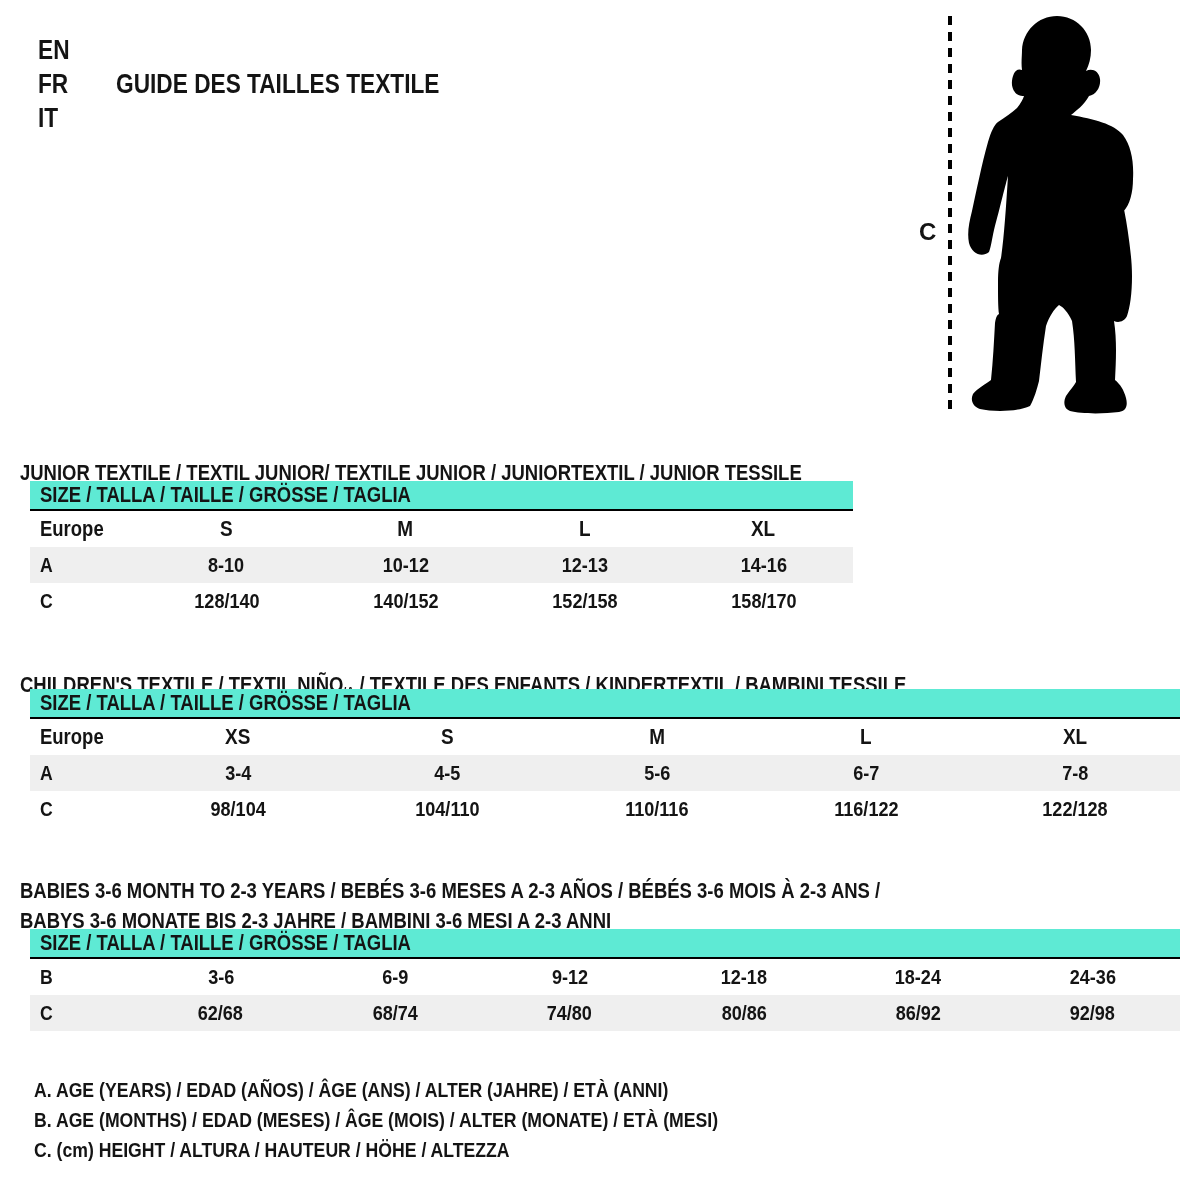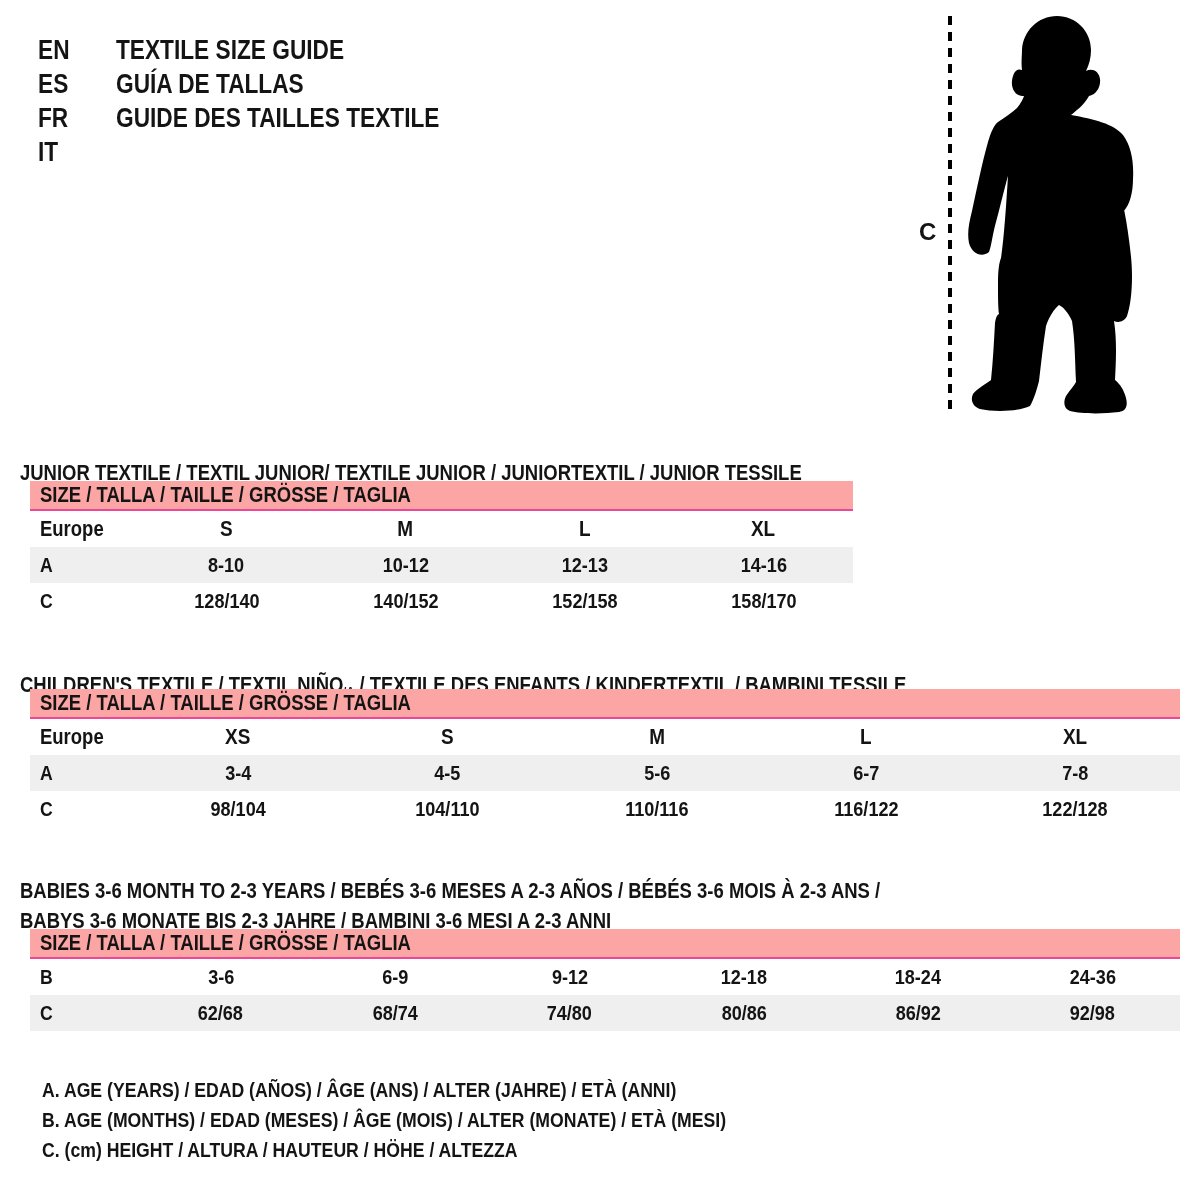--- a/index.html
+++ b/index.html
@@ -20,47 +20,42 @@
   .figure svg{position:absolute;left:0;top:0;}
   .figure-c{position:absolute;left:14px;top:210px;font-size:24px;font-weight:bold;}
 
   
   .section-title{position:absolute;left:20px;font-size:22px;font-weight:bold;line-height:30px;white-space:nowrap;margin-top:24px;}
   .sub-small{font-size:13px;vertical-align:-4px;}
 
   
   table.size-table{position:absolute;border-collapse:collapse;table-layout:fixed;}
   table.size-table td{padding:0;font-weight:bold;overflow:hidden;}
-  tr.bar-row td{background:#fca5a5;border-bottom:2px solid #ec4899;height:28px;
+  tr.bar-row td{background:#5eead4;border-bottom:2px solid #000000;height:28px;
                 font-size:22px;text-align:left;padding-left:10px;}
   tr.sizes-row td{height:36px;font-size:22px;text-align:center;}
   tr.data-row td{height:36px;font-size:21px;text-align:center;}
   tr.shaded td{background:#efefef;}
   td.lbl{text-align:left !important;padding-left:10px !important;}
   .t-junior{left:30px;top:481px;width:823px;}
   .t-children{left:30px;top:689px;width:1150px;}
   .t-babies{left:30px;top:929px;width:1150px;}
 
   
-  .legend{position:absolute;left:42px;top:1075px;}
+  .legend{position:absolute;left:34px;top:1075px;}
   .legend-line{height:30px;line-height:30px;font-size:21px;font-weight:bold;white-space:nowrap;}
 </style>
 </head>
 <body>
 
 <div class="page">
 
   <div class="lang-list">
     <div class="lang-row">
       <span><span class="cond">EN</span></span>
-      <span><span class="cond">TEXTILE SIZE GUIDE</span></span>
-    </div>
-    <div class="lang-row">
-      <span><span class="cond">ES</span></span>
-      <span><span class="cond">GUÍA DE TALLAS</span></span>
     </div>
     <div class="lang-row">
       <span><span class="cond">FR</span></span>
       <span><span class="cond">GUIDE DES TAILLES TEXTILE</span></span>
     </div>
     <div class="lang-row">
       <span><span class="cond">IT</span></span>
     </div>
   </div>
 

